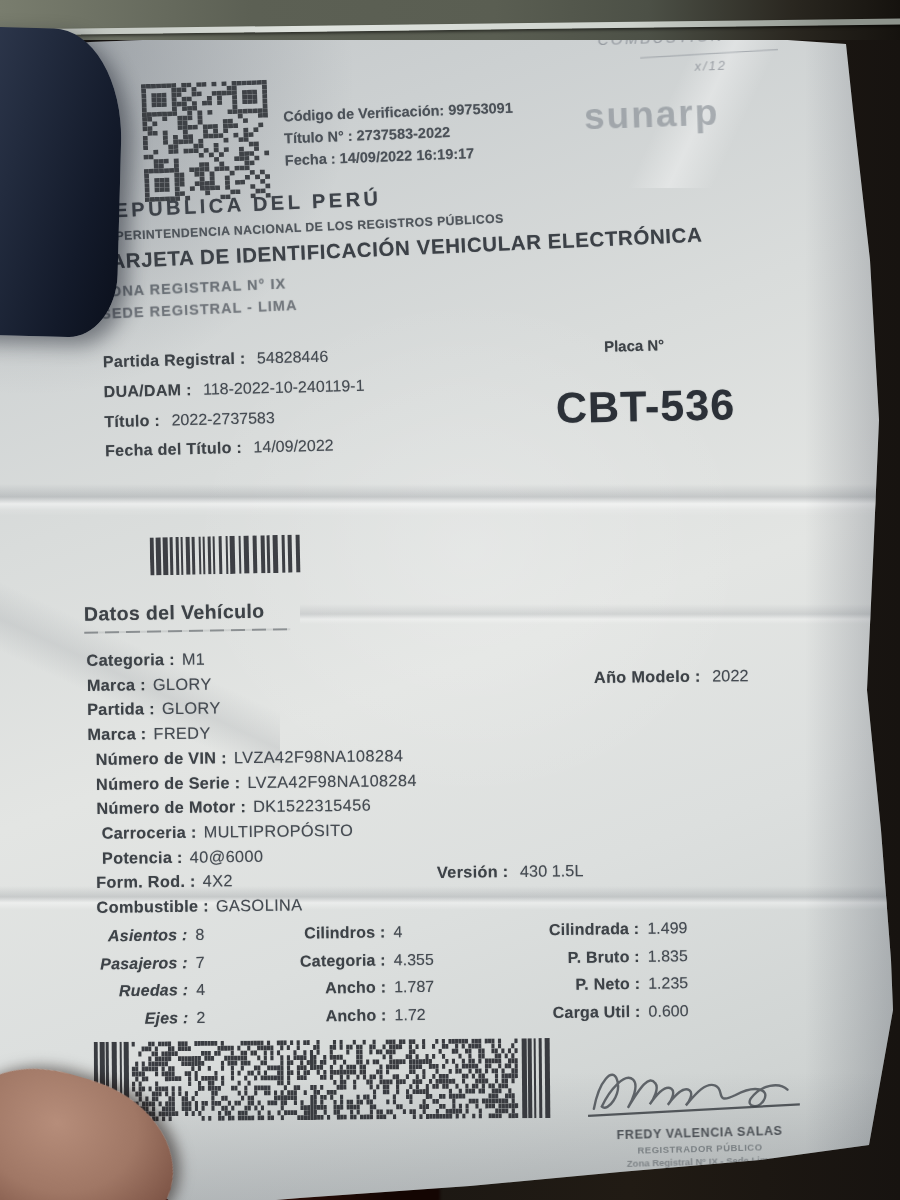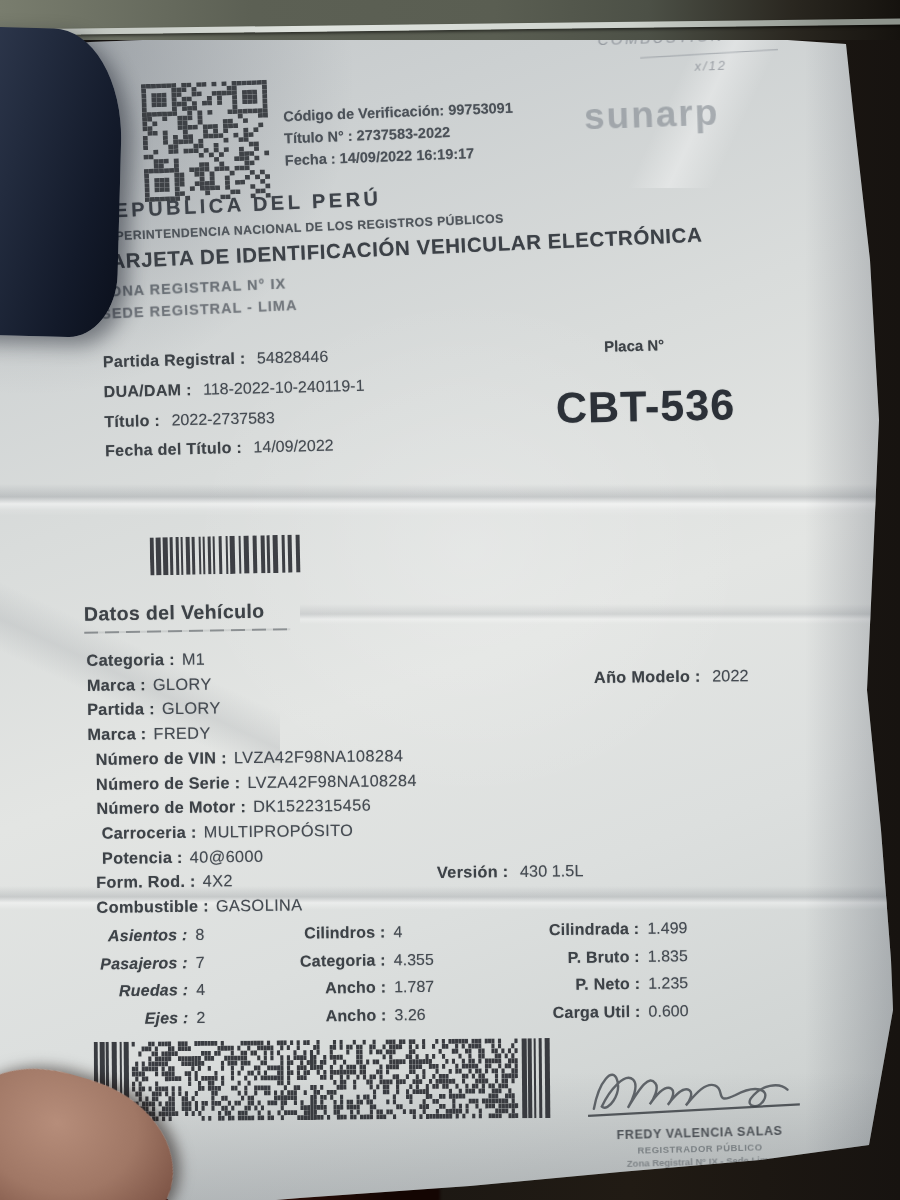--- a/index.html
+++ b/index.html
@@ -518,21 +518,21 @@
         <div class="srow">
             <span class="slb">Categoria :</span>
             <span class="svl">4.355</span>
           </div>
         <div class="srow">
             <span class="slb">Ancho :</span>
             <span class="svl">1.787</span>
           </div>
         <div class="srow">
             <span class="slb">Ancho :</span>
-            <span class="svl">3.26</span>
+            <span class="svl">1.72</span>
           </div>
       </div>
       <div class="col c3">
         <div class="srow">
             <span class="slb">Cilindrada :</span>
             <span class="svl">1.499</span>
           </div>
         <div class="srow">
             <span class="slb">P. Bruto :</span>
             <span class="svl">1.835</span>

